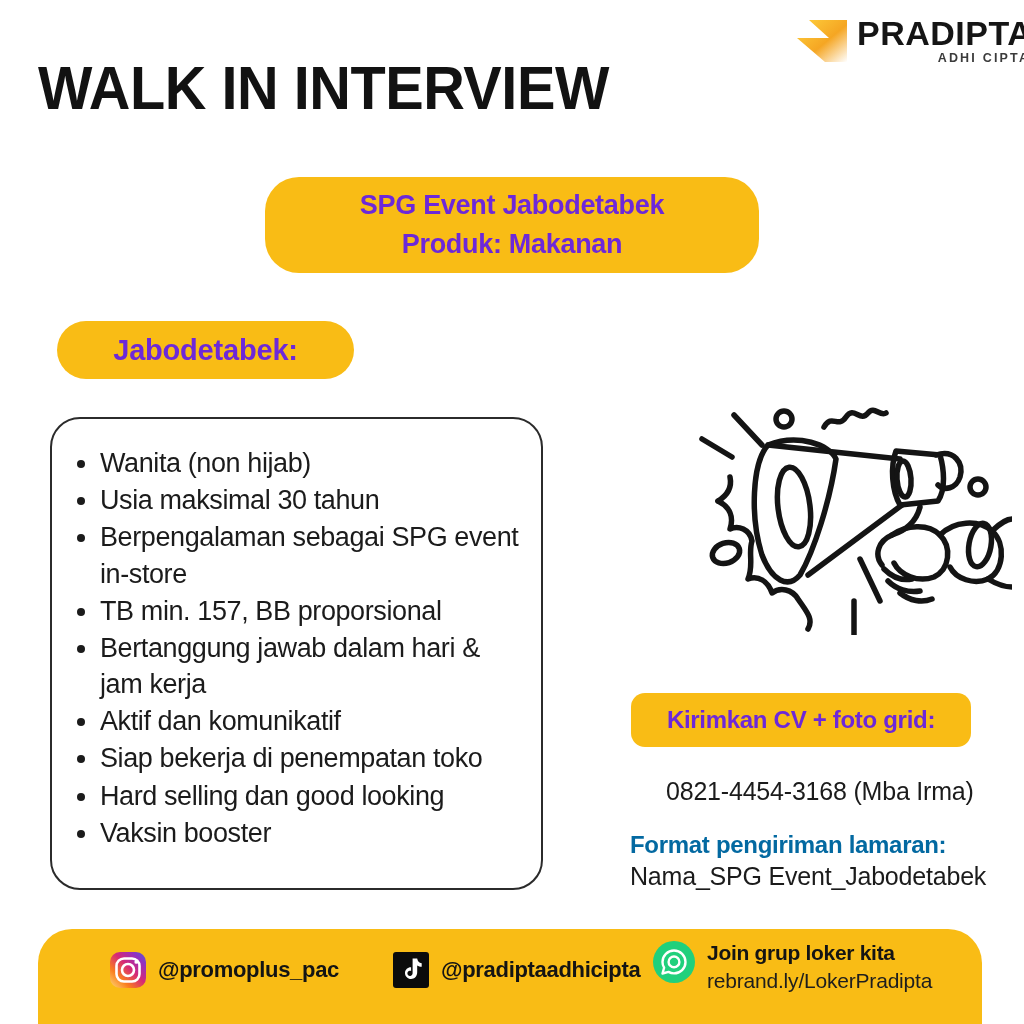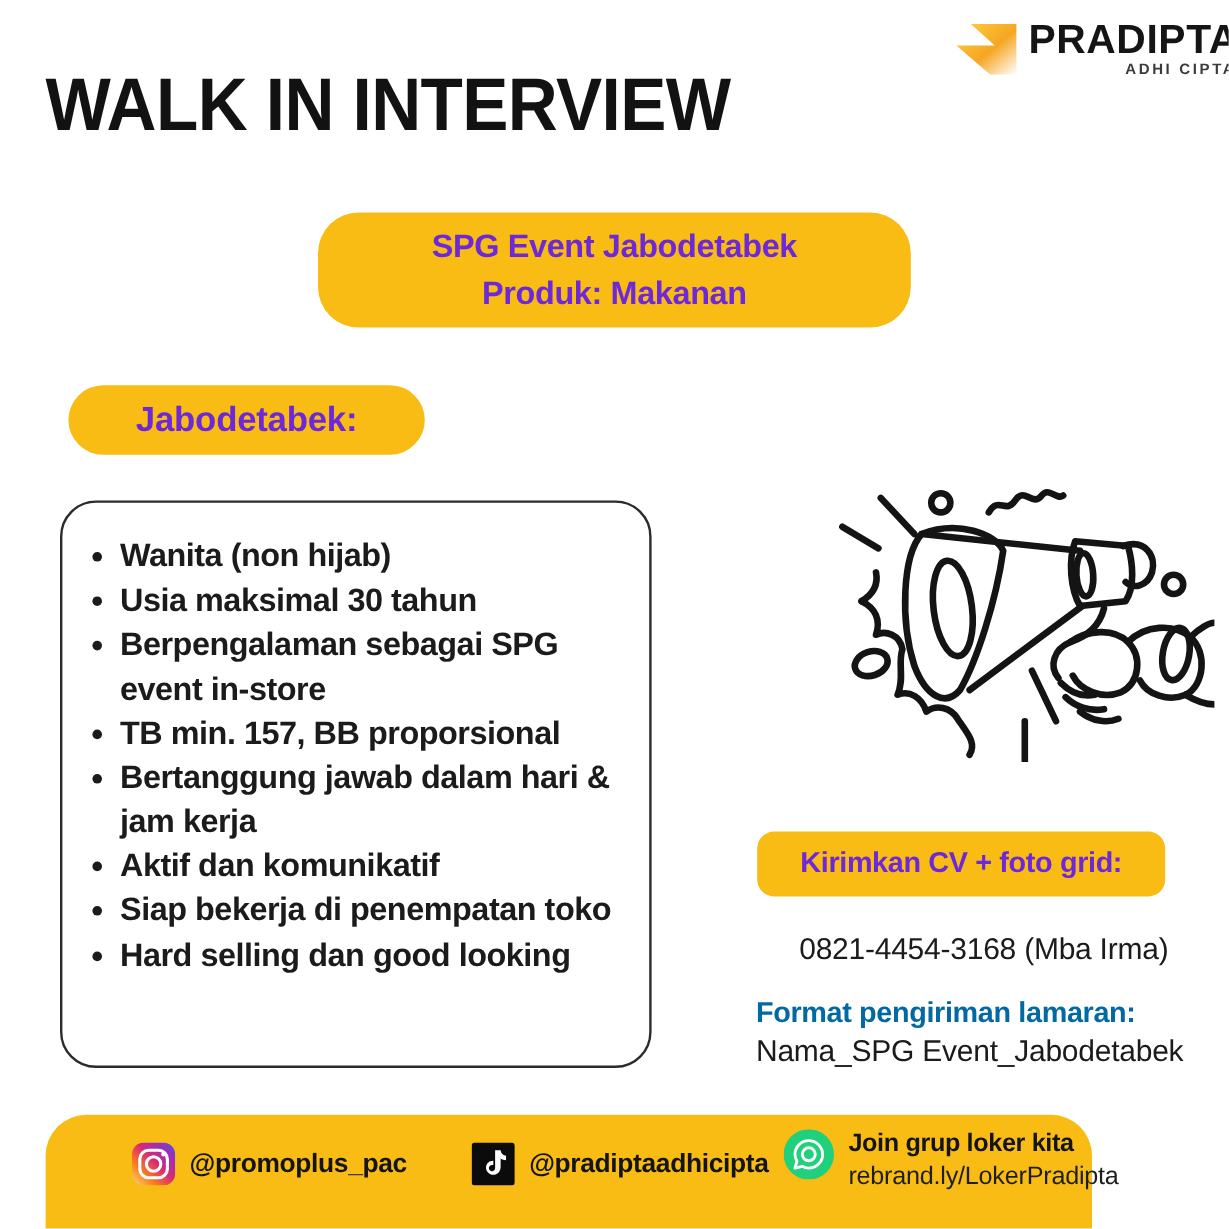--- a/index.html
+++ b/index.html
@@ -130,21 +130,21 @@
     padding: 26px 18px 0 48px;
     list-style: none;
   }
   .qual-list li {
     position: relative;
     font-size: 27px;
     line-height: 1.34;
     color: #1b1b1b;
     margin-bottom: 1px;
     letter-spacing: -0.4px;
-    font-weight: 700;
+    font-weight: 400;
   }
   .qual-list li::before {
     content: "";
     position: absolute;
     left: -23px;
     top: 15px;
     width: 8px;
     height: 8px;
     border-radius: 50%;
     background: #1b1b1b;
@@ -184,21 +184,21 @@
     font-size: 25px;
     color: #1b1b1b;
     letter-spacing: -0.2px;
   }
 
   
   .footer {
     position: absolute;
     left: 38px;
     top: 929px;
-    width: 872px;
+    width: 944px;
     height: 95px;
     background: #F9BC15;
     border-radius: 34px 34px 0 0;
   }
   .social {
     position: absolute;
     display: flex;
     align-items: center;
   }
   .social-ig  { left: 72px;  top: 23px; }
@@ -265,20 +265,21 @@
   <div class="qual-box">
     <ul class="qual-list">
       <li>Wanita (non hijab)</li>
       <li>Usia maksimal 30 tahun</li>
       <li>Berpengalaman sebagai SPG event in-store</li>
       <li>TB min. 157, BB proporsional</li>
       <li>Bertanggung jawab dalam hari &amp; jam kerja</li>
       <li>Aktif dan komunikatif</li>
       <li>Siap bekerja di penempatan toko</li>
       <li>Hard selling dan good looking</li>
+      <li>Vaksin booster</li>
     </ul>
   </div>
 
   <svg class="megaphone" viewBox="0 0 324 252" fill="none" stroke="#141414" stroke-width="5.5" stroke-linecap="round" stroke-linejoin="round">
 
     <path d="M30 118 C42 124 46 134 42 146 C50 142 62 146 64 158
              C60 170 66 182 60 196 C70 192 80 198 84 210
              C92 204 104 206 110 216 C118 228 126 236 120 246"></path>
     <path d="M30 118 C40 112 44 104 42 94"></path>
     <ellipse cx="38" cy="170" rx="14" ry="10" transform="rotate(-18 38 170)"></ellipse>

